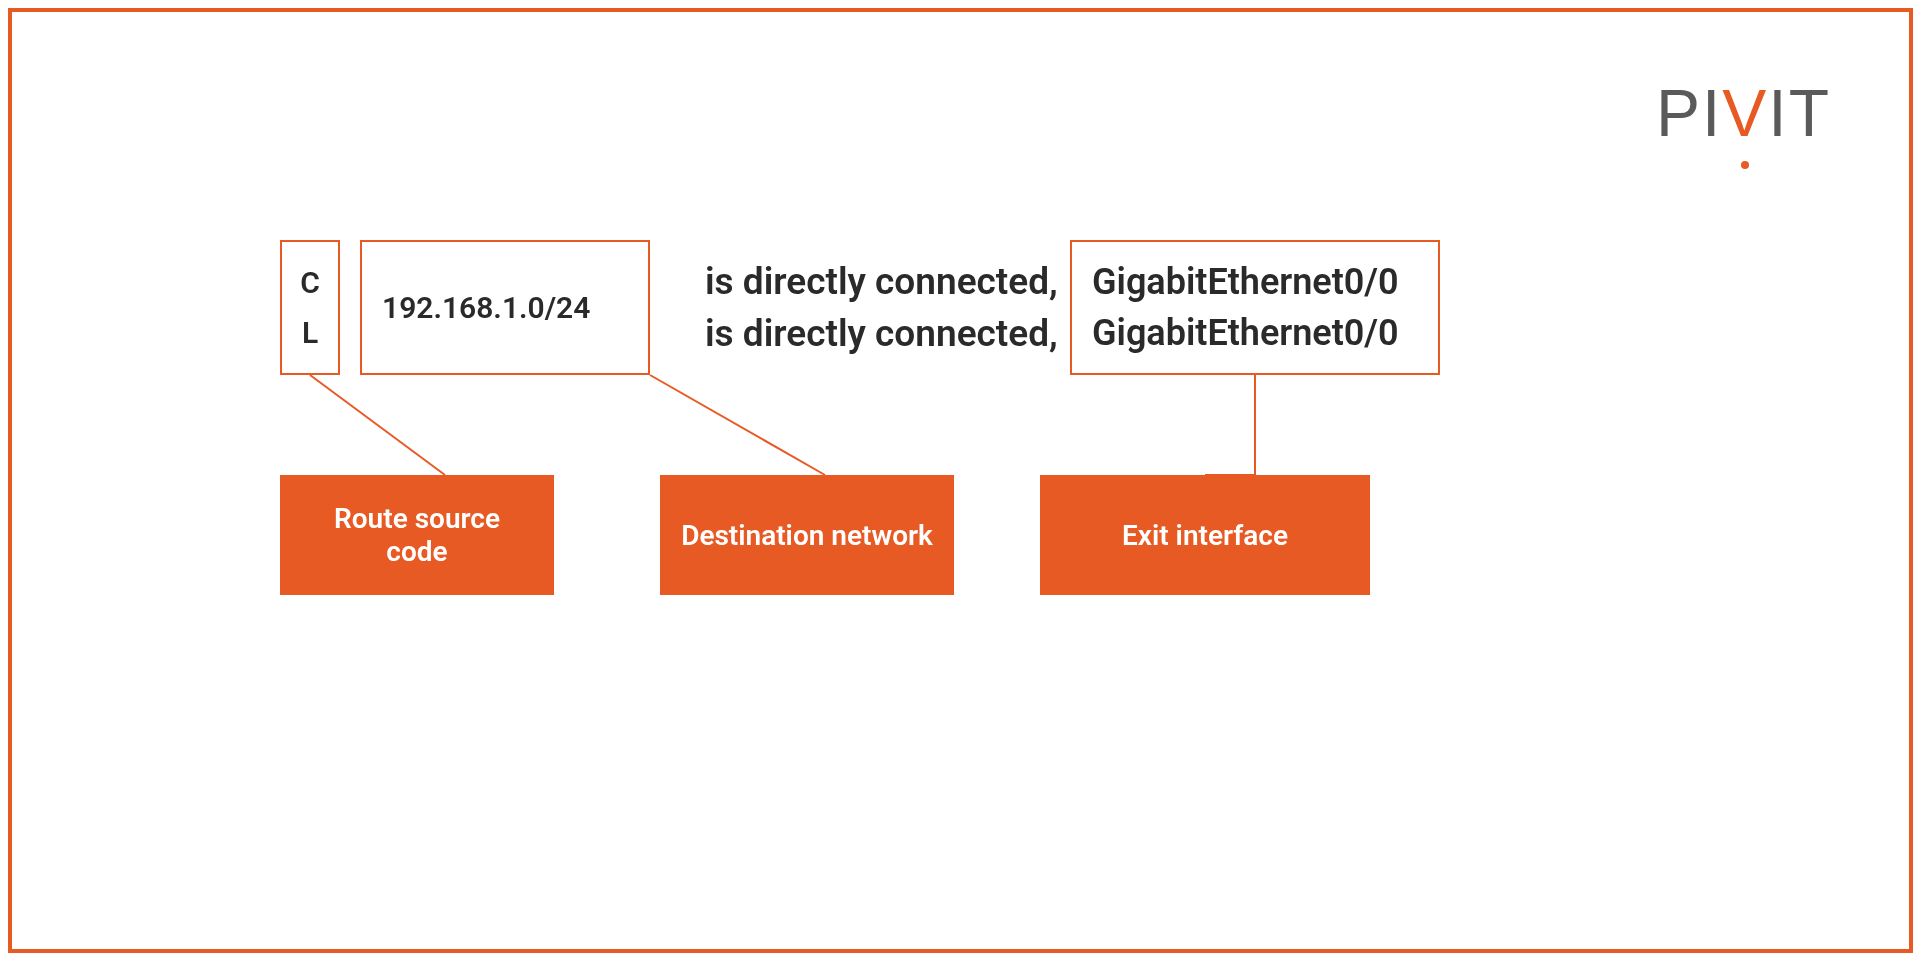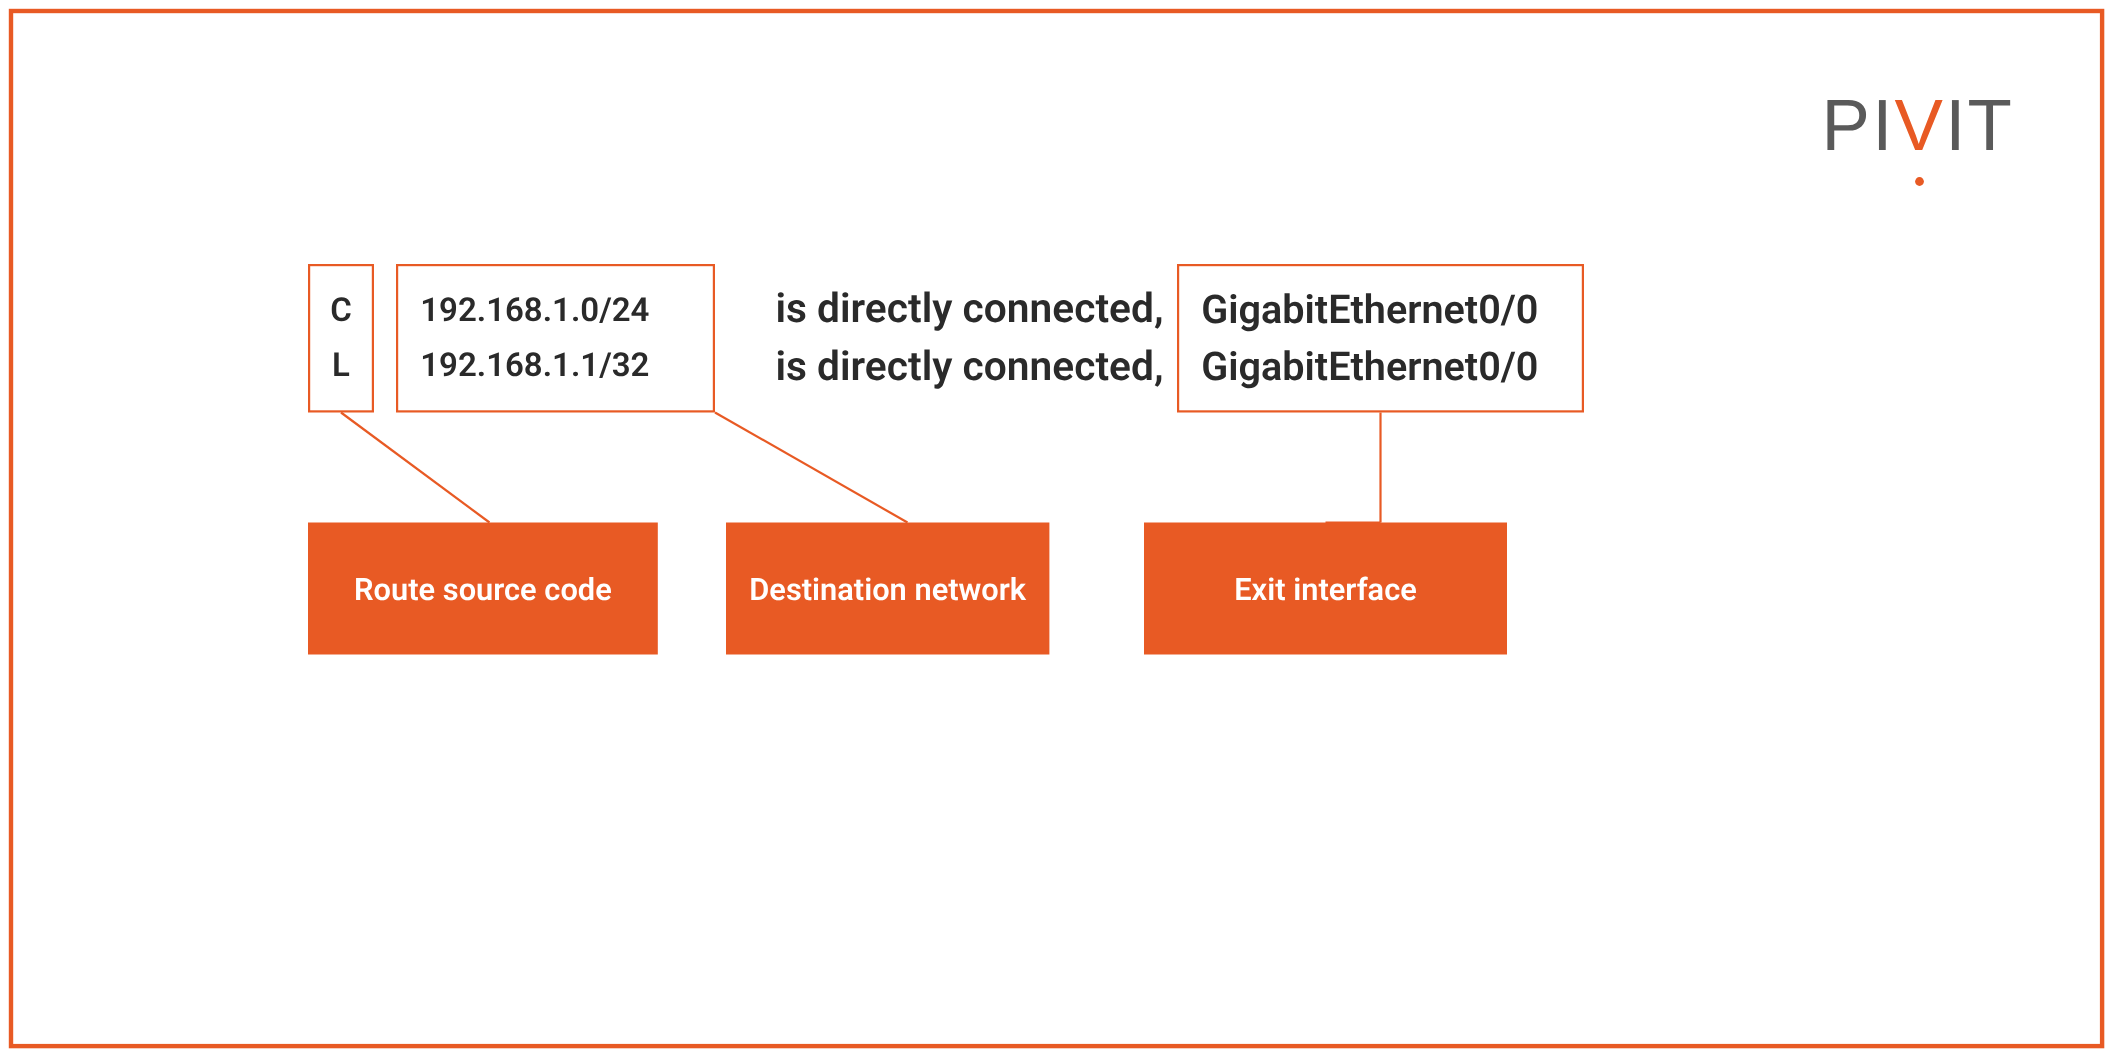--- a/index.html
+++ b/index.html
@@ -130,21 +130,21 @@
       display: flex;
       align-items: center;
       justify-content: center;
       text-align: center;
       height: 120px;
       padding: 0 20px;
     }
     .label-route-source {
       top: 235px;
       left: 0;
-      width: 318px;
+      width: 274px;
     }
     .label-destination {
       top: 235px;
       left: 380px;
       width: 294px;
     }
     .label-exit {
       top: 235px;
       left: 760px;
       width: 330px;
@@ -169,21 +169,20 @@
 
 <div class="content">
 
   <div class="code-box">
     <div class="code-item">C</div>
     <div class="code-item">L</div>
   </div>
 
   <div class="network-box">
     <div class="network-item">192.168.1.0/24</div>
-    <div class="network-item">192.168.1.1/32</div>
   </div>
 
   <div class="connected-col">
     <div class="connected-item">is directly connected,</div>
     <div class="connected-item">is directly connected,</div>
   </div>
 
   <div class="interface-box">
     <div class="interface-item">GigabitEthernet0/0</div>
     <div class="interface-item">GigabitEthernet0/0</div>

